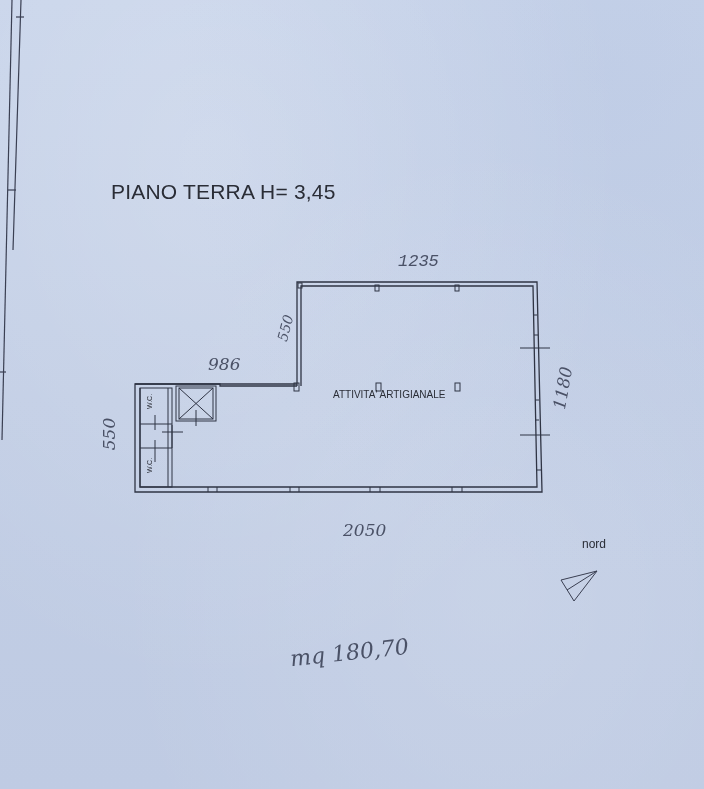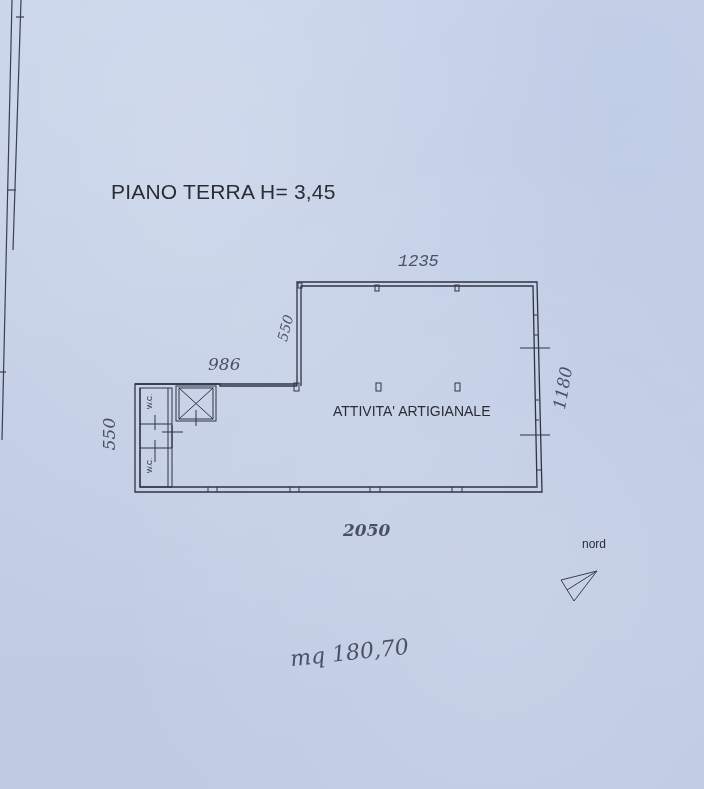--- a/index.html
+++ b/index.html
@@ -15,22 +15,22 @@
       radial-gradient(ellipse at 30% 20%, rgba(255,255,255,0.18), transparent 60%),
       radial-gradient(ellipse at 70% 75%, rgba(255,255,255,0.12), transparent 55%),
       radial-gradient(ellipse at 85% 10%, rgba(180,195,225,0.35), transparent 50%),
       linear-gradient(180deg, #c8d4ea 0%, #c2cee5 50%, #bfcbe3 100%);
   }
   .title {
     position: absolute; left: 111px; top: 180px;
     font-size: 21px; color: #2a2d36; letter-spacing: 0.2px;
   }
   .room-label {
-    position: absolute; left: 333px; top: 403px;
-    font-size: 14px; color: #2a2d36;
+    position: absolute; left: 333px; top: 389px;
+    font-size: 10px; color: #2a2d36;
   }
   .hand {
     position: absolute; font-family: "DejaVu Serif", serif; font-style: italic;
     color: #4a5166; font-size: 17px;
   }
   .nord {
     position: absolute; left: 582px; top: 537px; font-size: 12px; color: #2a2d36;
   }
   .wc {
     position: absolute; font-size: 7px; color: #2a2d36; transform: rotate(-90deg);
@@ -116,21 +116,21 @@
     <line x1="597" y1="571" x2="567" y2="590"></line>
   </g>
 </svg>
 
 <div class="room-label">ATTIVITA' ARTIGIANALE</div>
 
 <div class="wc" style="left:142px; top:398px;">W.C.</div>
 <div class="wc" style="left:142px; top:462px;">W.C.</div>
 
 <div class="hand" style="left:398px; top:252px;font-family:Liberation Mono, monospace;">1235</div>
-<div class="hand" style="left:343px; top:520px;font-weight:bold;">2050</div>
+<div class="hand" style="left:343px; top:520px;">2050</div>
 <div class="hand" style="left:541px; top:378px; transform:rotate(-80deg);">1180</div>
 <div class="hand" style="left:93px; top:424px; transform:rotate(-90deg);">550</div>
 <div class="hand" style="left:272px; top:320px; transform:rotate(-75deg); font-size:14px;">550</div>
 <div class="hand" style="left:208px; top:354px;">986</div>
 
 <div class="hand" style="left:290px; top:640px; font-size:22px; transform:rotate(-6deg);">mq 180,70</div>
 
 <div class="nord">nord</div>
 
 </body></html>

